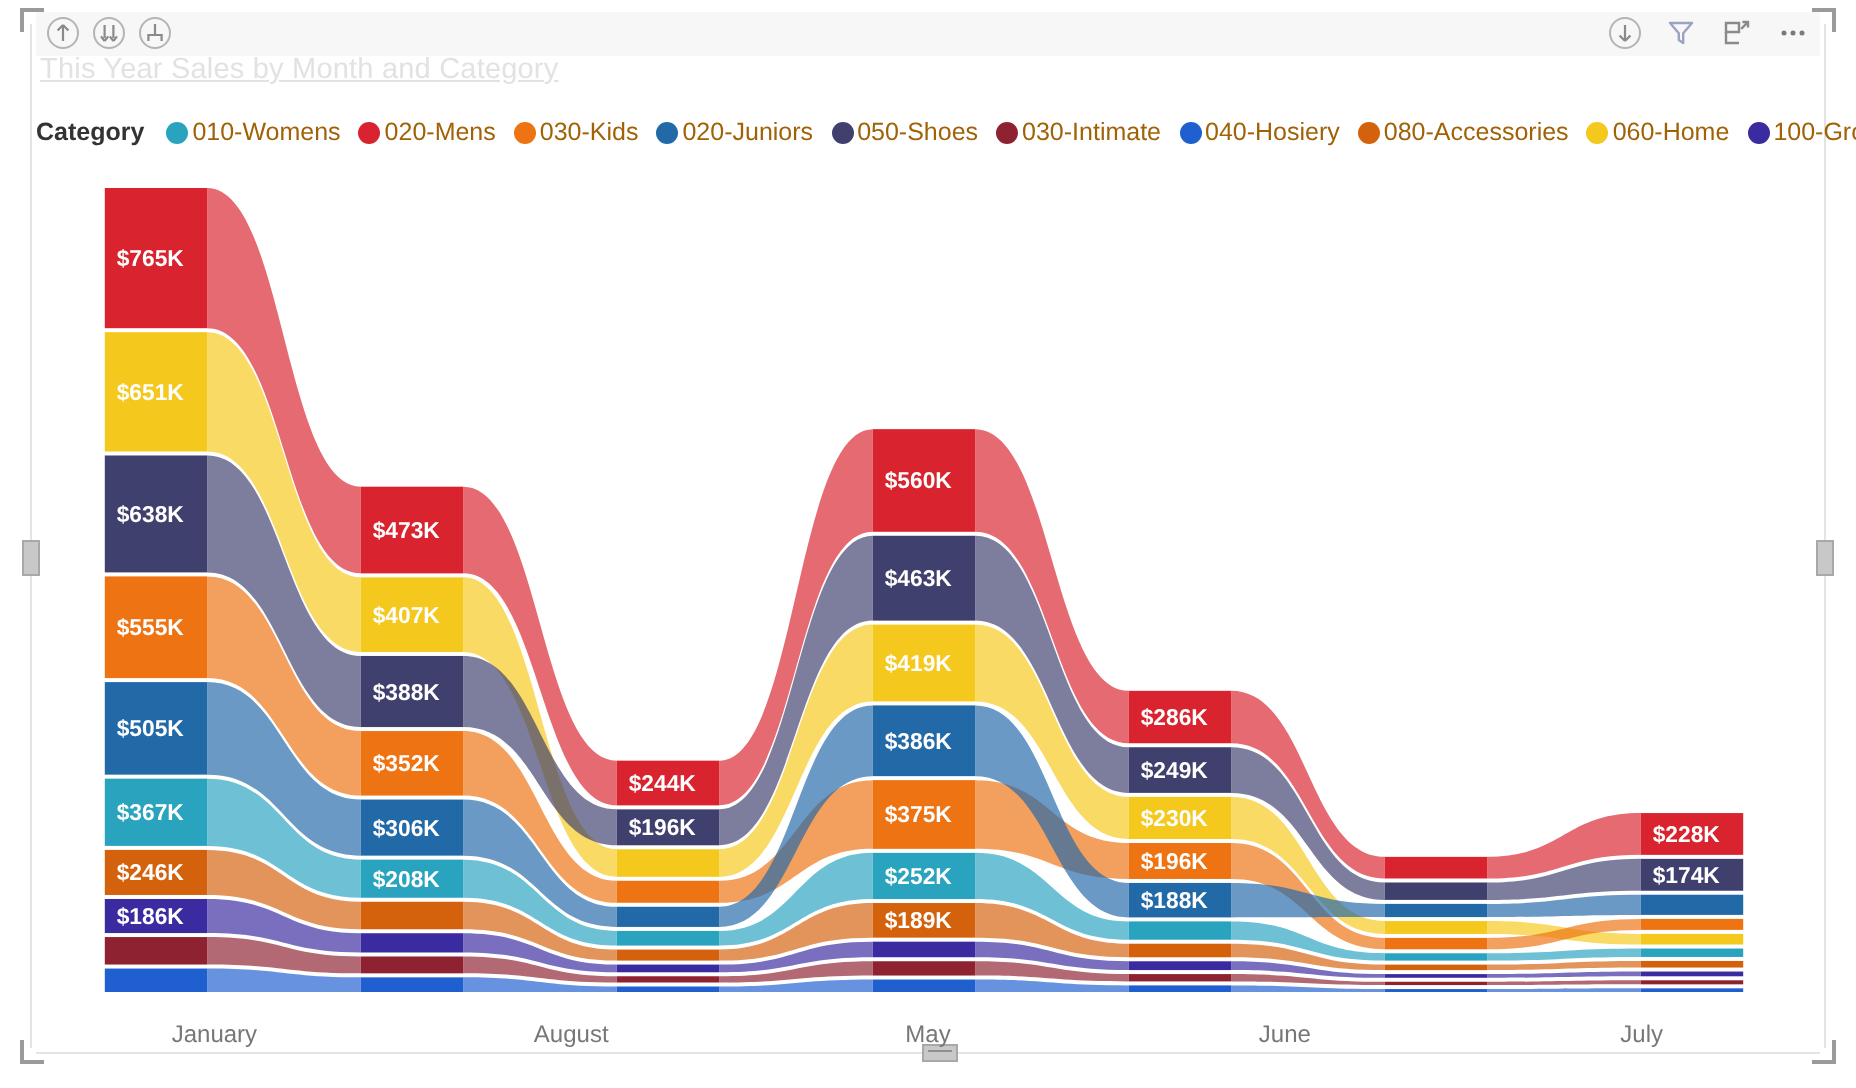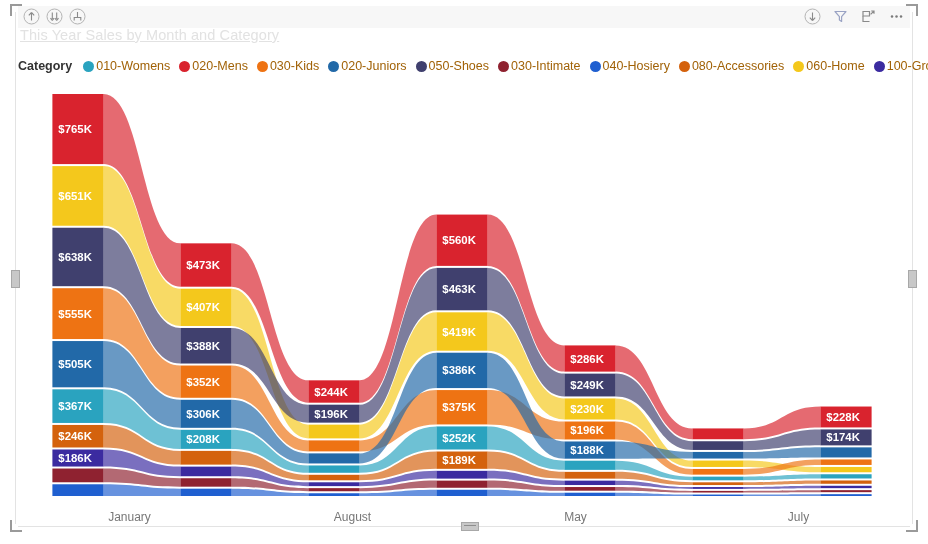--- a/index.html
+++ b/index.html
@@ -559,16 +559,17 @@
         <text x="561.3142857142857" y="370.08303507516104" class="dlabel">$188K</text>
         <text x="819.6" y="336.97780959198286" class="dlabel">$228K</text>
         <text x="819.6" y="357.39441660701505" class="dlabel">$174K</text>
       </svg>
   </div>
 
   <div id="xaxis">
     <div class="xtick">January</div>
     <div class="xtick">August</div>
     <div class="xtick">May</div>
+    <div class="xtick">June</div>
     <div class="xtick">July</div>
   </div>
 
 </div>
 
 </body></html>

